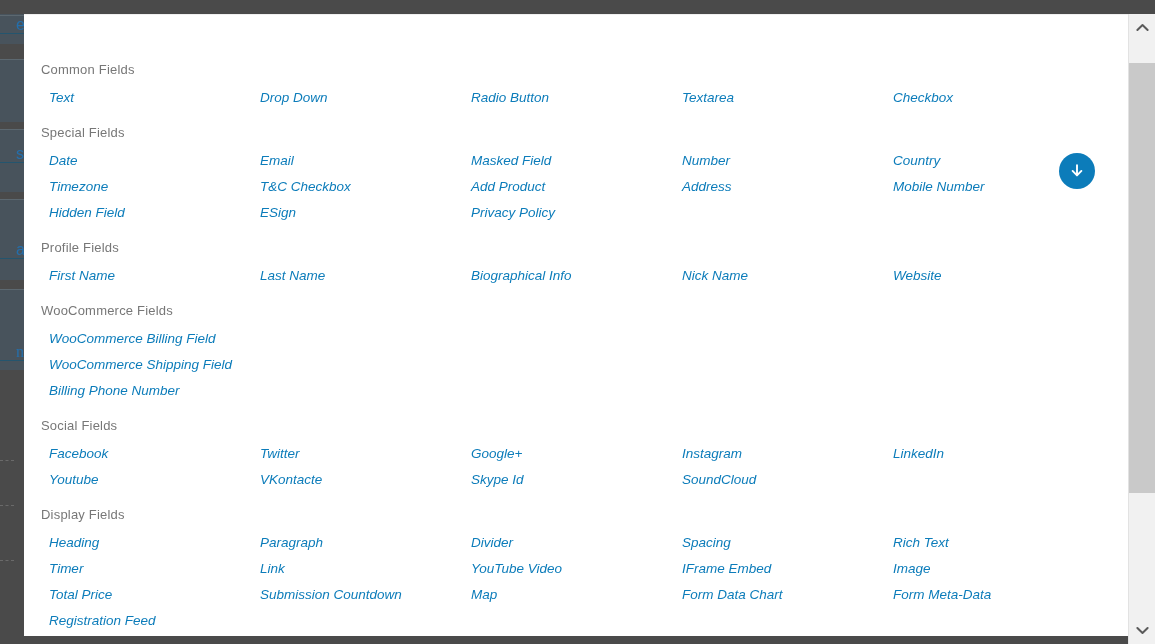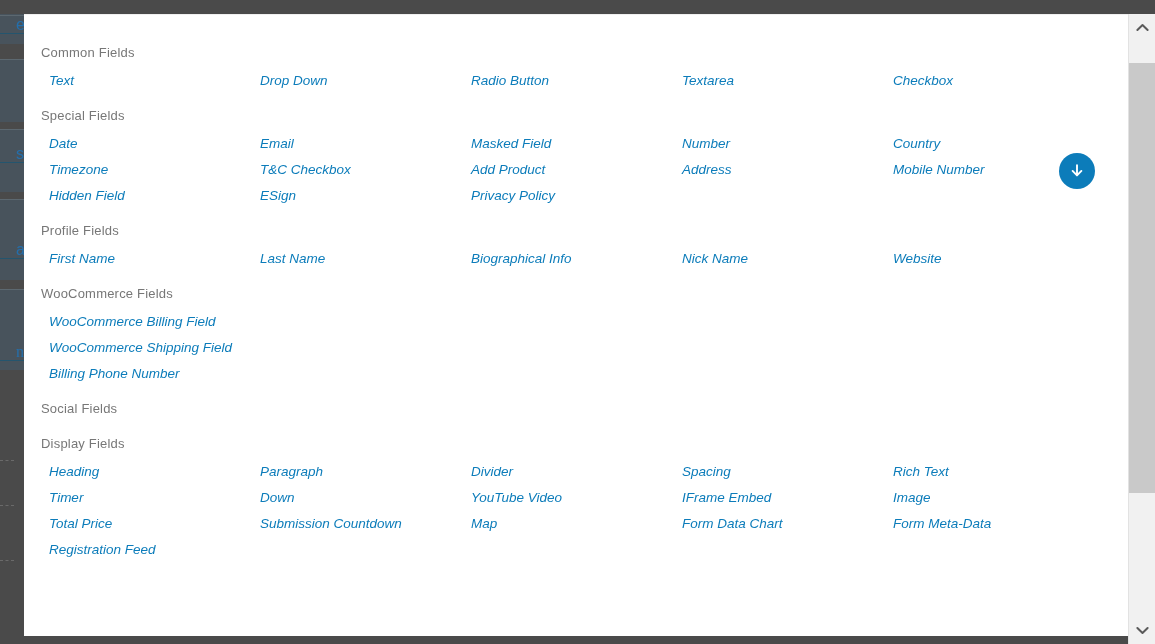--- a/index.html
+++ b/index.html
@@ -57,21 +57,21 @@
   #modal {
     position: absolute;
     left: 24px; top: 14px;
     width: 1104px; height: 622px;
     background: #ffffff;
     border-top: 1px solid #f0f0f0;
     overflow: hidden;
   }
   #modal-inner {
     position: relative;
-    padding: 30px 0 0 0;
+    padding: 47px 0 0 0;
     height: 100%;
   }
 
   
   .field-group { margin-bottom: 20px; }
 
   .group-title {
     font-size: 13px;
     color: #777777;
     letter-spacing: .2px;
@@ -225,31 +225,42 @@
         <section class="field-group">
           <div class="group-title">WooCommerce Fields</div>
           <div class="field-grid flow">
             <a class="field-link">WooCommerce Billing Field</a>
             <a class="field-link">WooCommerce Shipping Field</a>
             <a class="field-link">Billing Phone Number</a>
           </div>
         </section>
         <section class="field-group">
           <div class="group-title">Social Fields</div>
+          <div class="field-grid">
+            <a class="field-link">Facebook</a>
+            <a class="field-link">Twitter</a>
+            <a class="field-link">Google+</a>
+            <a class="field-link">Instagram</a>
+            <a class="field-link">LinkedIn</a>
+            <a class="field-link">Youtube</a>
+            <a class="field-link">VKontacte</a>
+            <a class="field-link">Skype Id</a>
+            <a class="field-link">SoundCloud</a>
+          </div>
         </section>
         <section class="field-group">
           <div class="group-title">Display Fields</div>
           <div class="field-grid">
             <a class="field-link">Heading</a>
             <a class="field-link">Paragraph</a>
             <a class="field-link">Divider</a>
             <a class="field-link">Spacing</a>
             <a class="field-link">Rich Text</a>
             <a class="field-link">Timer</a>
-            <a class="field-link">Down</a>
+            <a class="field-link">Link</a>
             <a class="field-link">YouTube Video</a>
             <a class="field-link">IFrame Embed</a>
             <a class="field-link">Image</a>
             <a class="field-link">Total Price</a>
             <a class="field-link">Submission Countdown</a>
             <a class="field-link">Map</a>
             <a class="field-link">Form Data Chart</a>
             <a class="field-link">Form Meta-Data</a>
             <a class="field-link">Registration Feed</a>
           </div>

